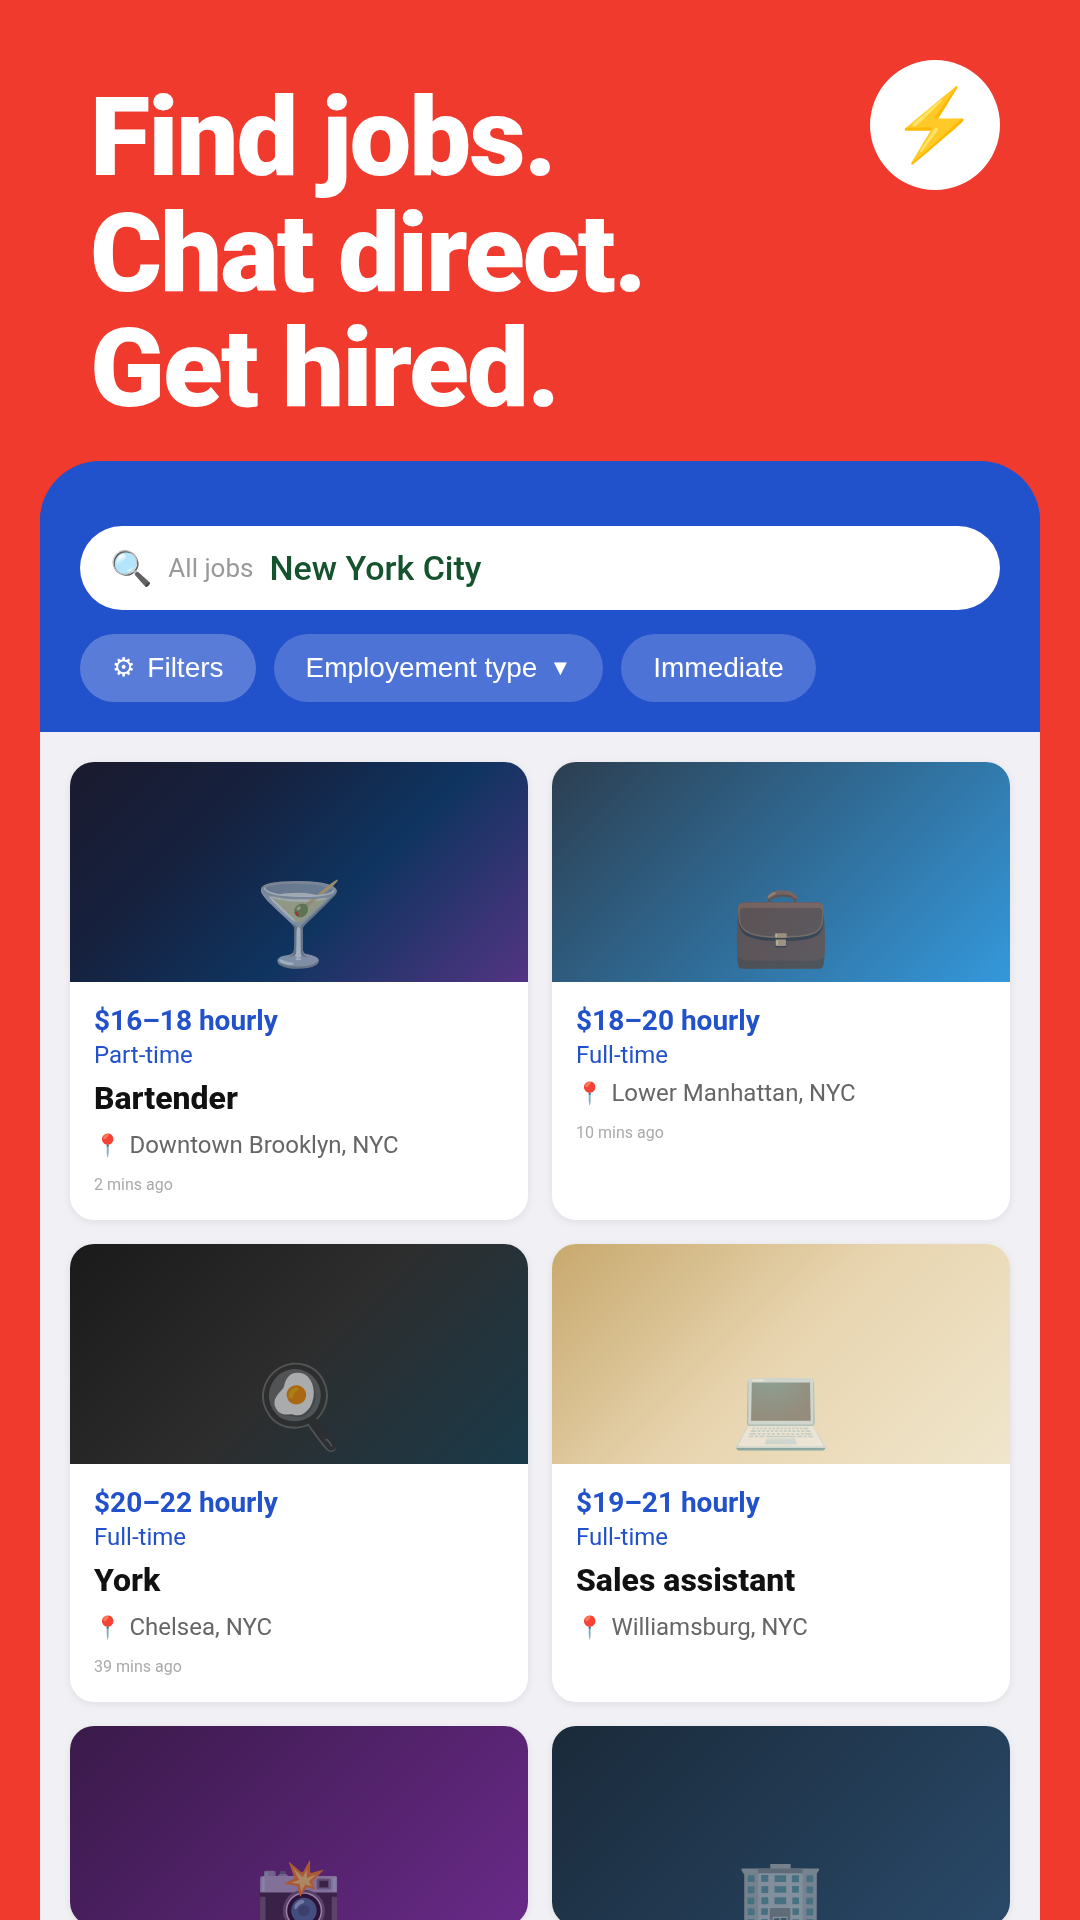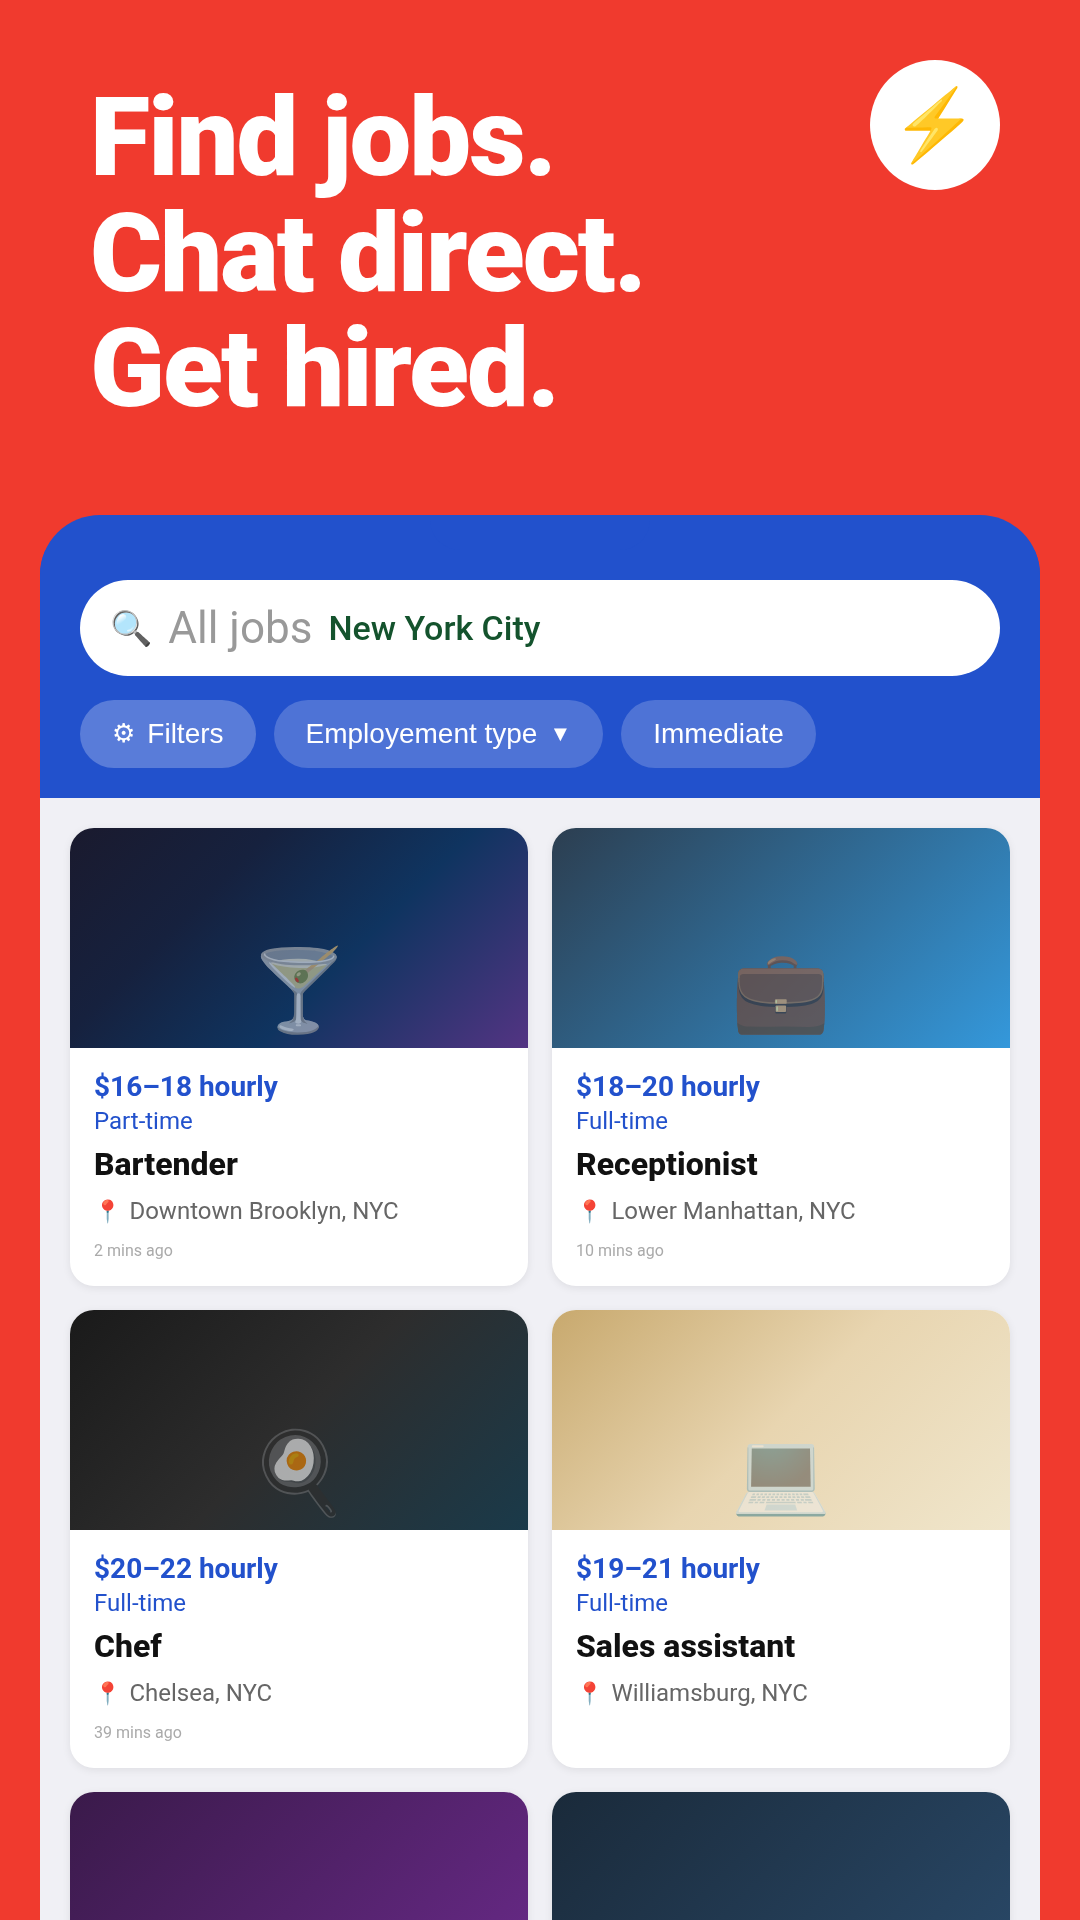--- a/index.html
+++ b/index.html
@@ -8,21 +8,21 @@
     body {
       width: 1080px;
       min-height: 1920px;
       background-color: #F03A2E;
       font-family: -apple-system, BlinkMacSystemFont, 'Segoe UI', Roboto, sans-serif;
       overflow-x: hidden;
     }
 
     
     .hero {
-      padding: 80px 90px 88px 90px;
+      padding: 80px 90px 34px 90px;
       position: relative;
     }
 
     .hero-title {
       font-size: 110px;
       font-weight: 900;
       color: #ffffff;
       line-height: 1.05;
       letter-spacing: -2px;
     }
@@ -81,21 +81,21 @@
       gap: 16px;
       margin-bottom: 24px;
     }
 
     .search-icon-wrap {
       color: #888;
       font-size: 34px;
     }
 
     .search-text-all {
-      font-size: 44px;
+      font-size: 26px;
       color: #999;
       font-weight: 400;
     }
 
     .search-text-city {
       font-size: 34px;
       color: #14532d;
       font-weight: 500;
     }
 
@@ -363,35 +363,34 @@
           </div>
           <div class="job-time">2 mins ago</div>
         </div>
       </div>
 
       <div class="job-card">
         <div class="img-receptionist"></div>
         <div class="job-card-body">
           <div class="job-rate">$18–20 hourly</div>
           <div class="job-type">Full-time</div>
-          <div class="job-title">Receptionist</div>
           <div class="job-location">
             <span class="location-icon">📍</span>
             <span>Lower Manhattan, NYC</span>
           </div>
           <div class="job-time">10 mins ago</div>
         </div>
       </div>
 
       <div class="job-card">
         <div class="img-chef"></div>
         <div class="job-card-body">
           <div class="job-rate">$20–22 hourly</div>
           <div class="job-type">Full-time</div>
-          <div class="job-title">Chef</div>
+          <div class="job-title">York</div>
           <div class="job-location">
             <span class="location-icon">📍</span>
             <span>Chelsea, NYC</span>
           </div>
           <div class="job-time">39 mins ago</div>
         </div>
       </div>
 
       <div class="job-card">
         <div class="img-sales"></div>

